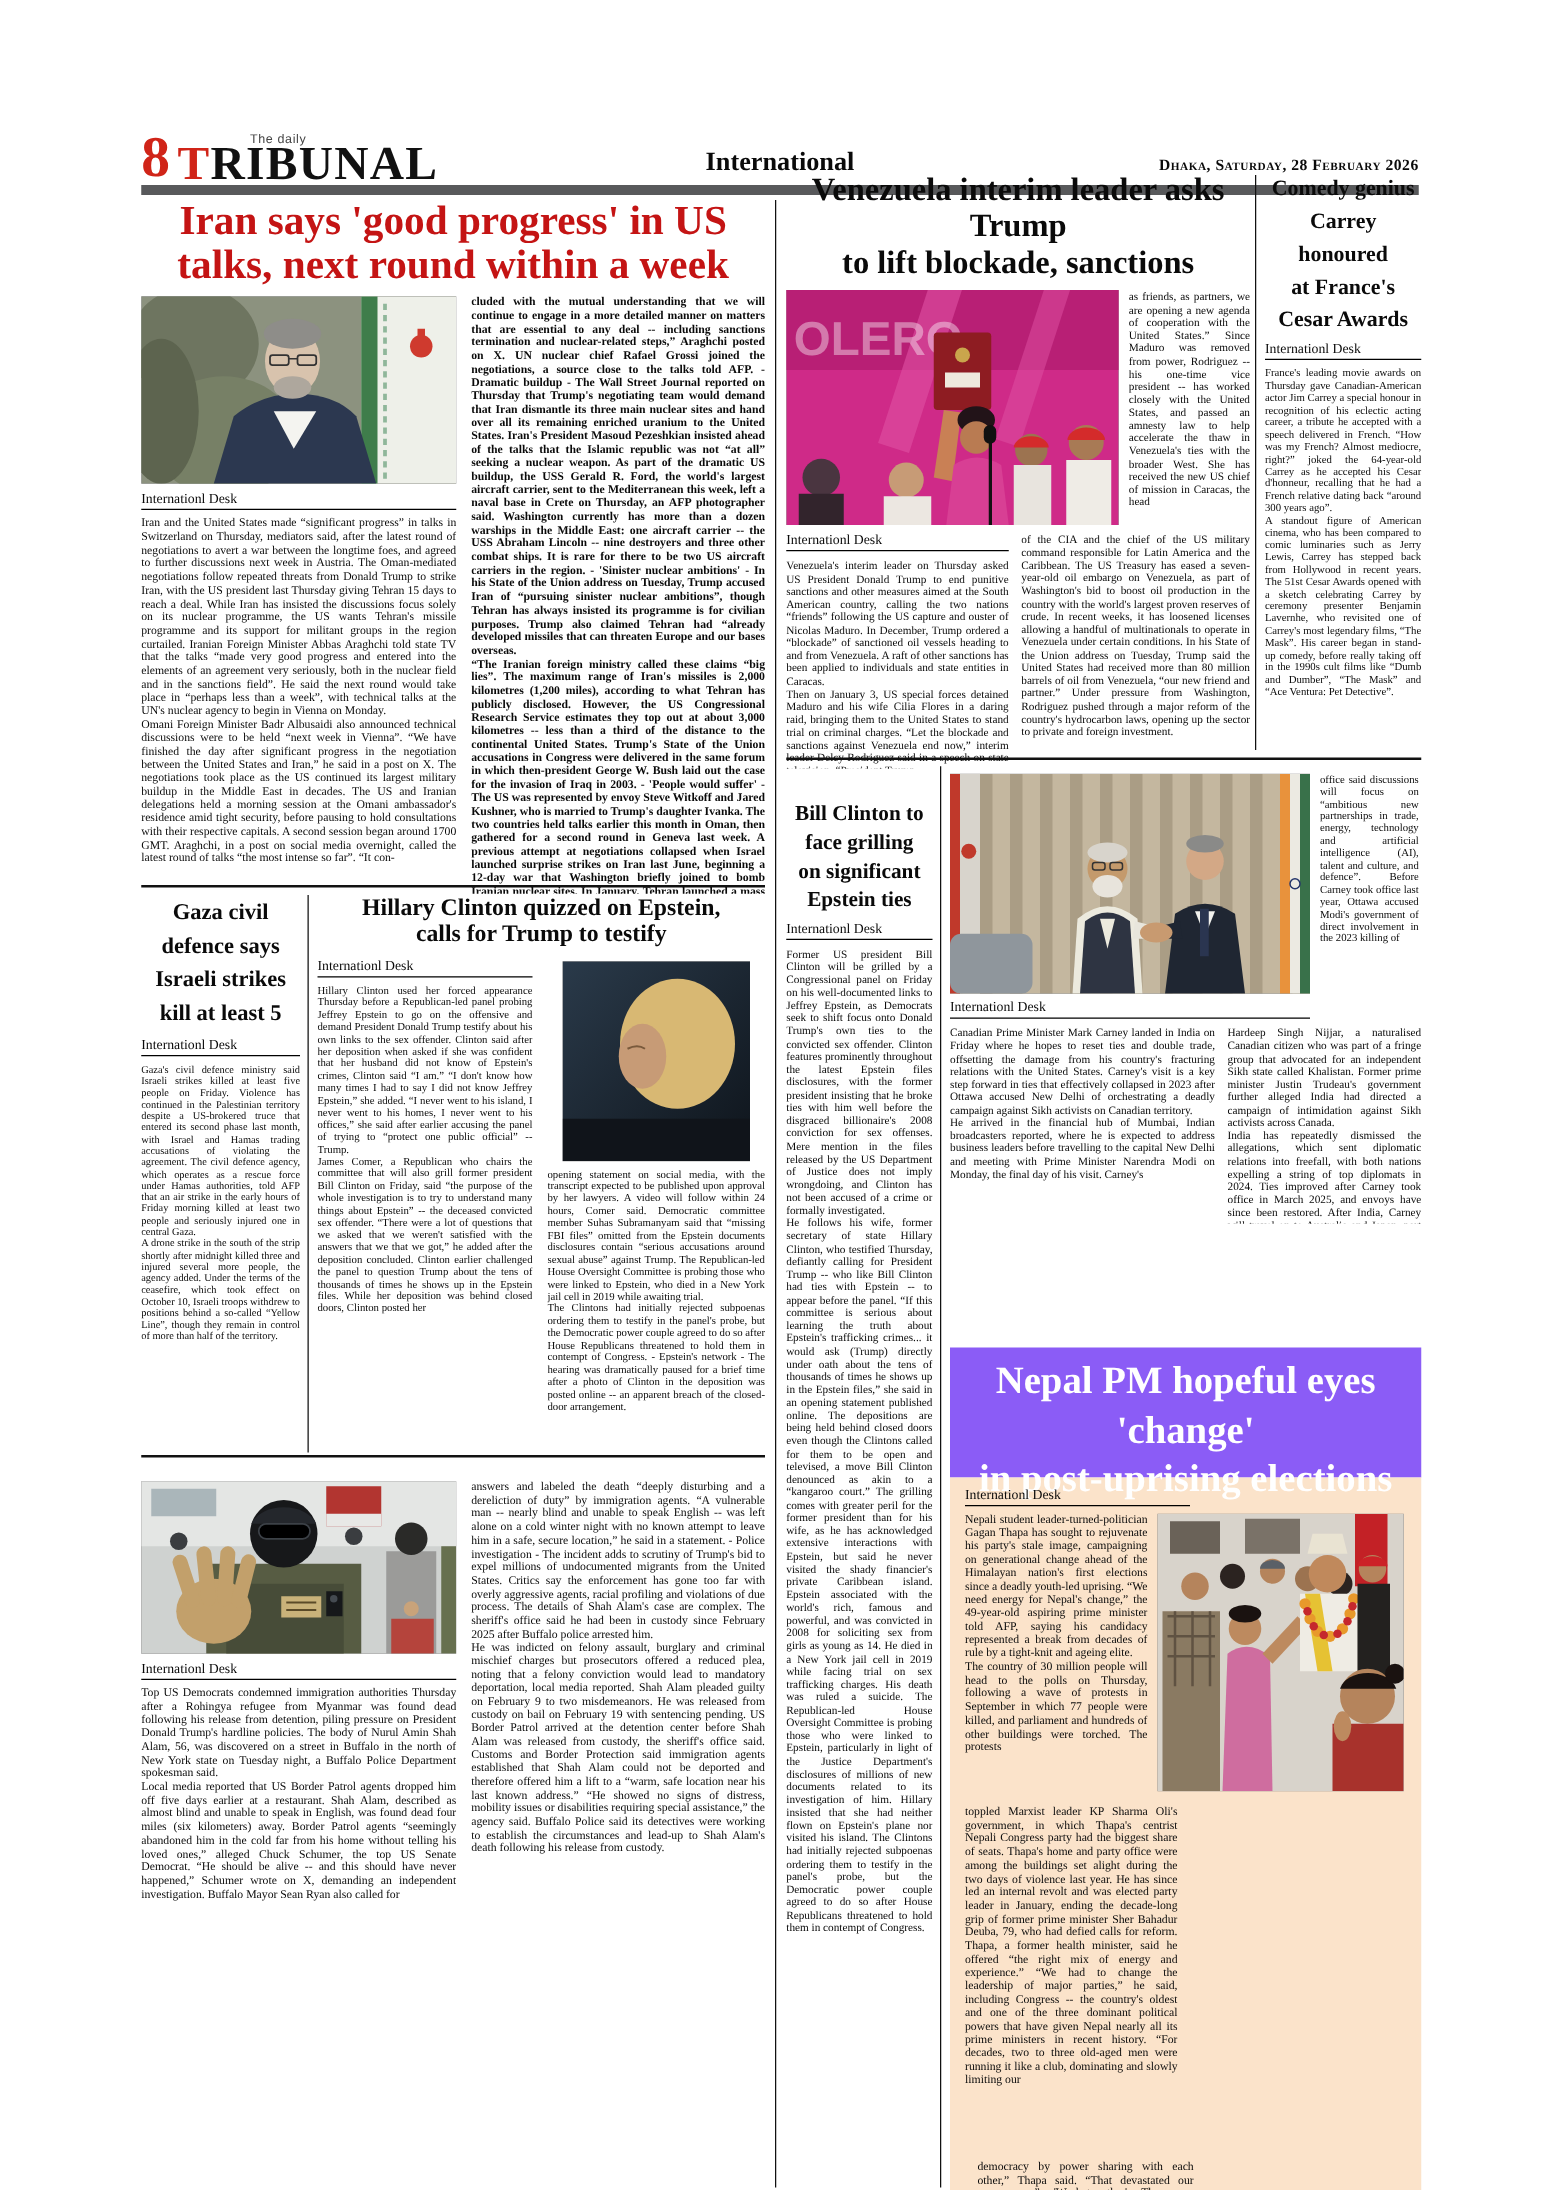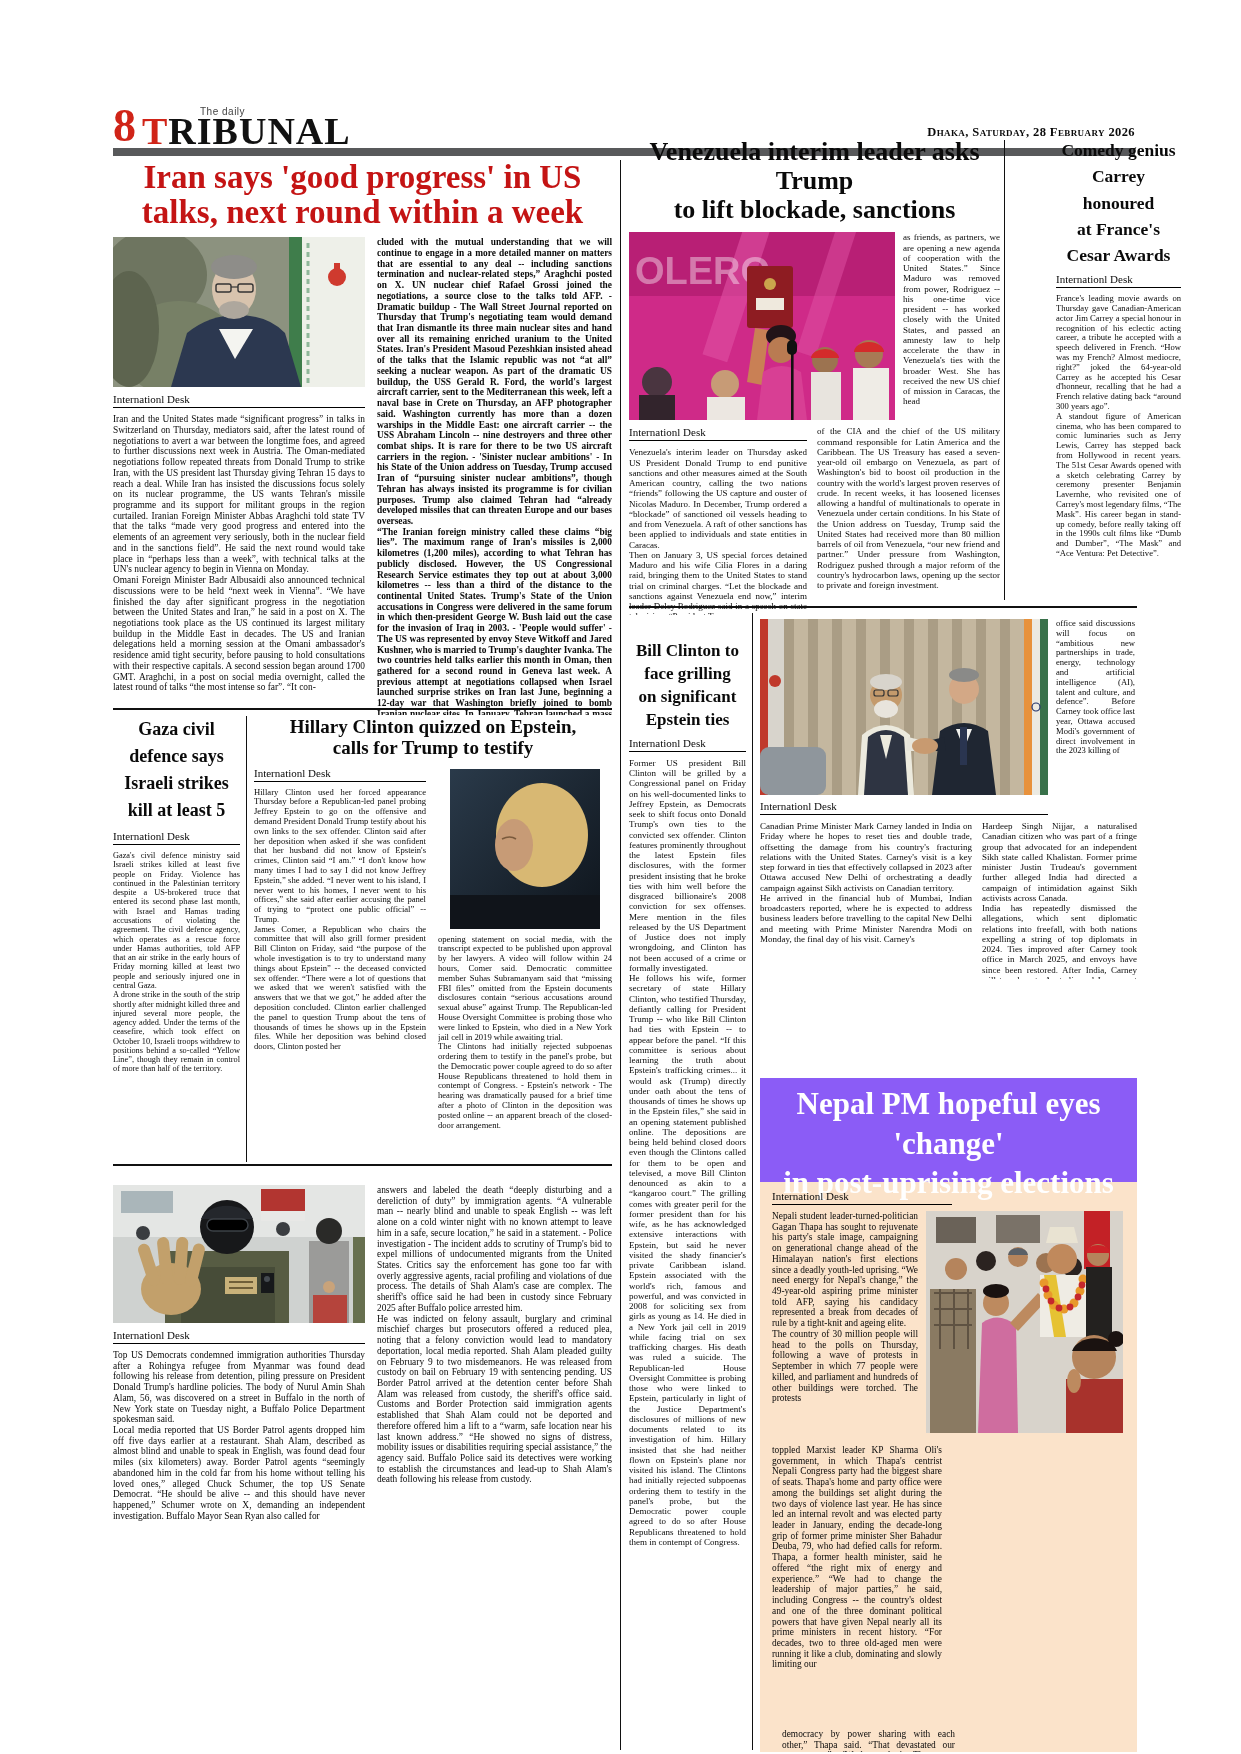--- a/index.html
+++ b/index.html
@@ -38,20 +38,21 @@
 <body>
 
 <div class="page">
 
   <div class="abs masthead">
     <div class="pageno">8</div>
     <div class="logo">
       <div class="daily">The daily</div>
       <div class="trib"><span class="t">T</span>RIBUNAL</div>
     </div>
+    <div class="section-label">International</div>
     <div class="dateline">Dhaka, Saturday, 28 February 2026</div>
   </div>
   <div class="abs graybar"></div>
 
   <div class="abs" style="left:113px;top:160px;width:499px;height:546px;">
     <div class="hl hl-red" style="font-size:33px;line-height:1.05;">Iran says 'good progress' in US
 talks, next round within a week</div>
     <div class="cols" style="margin-top:8px;">
       <div style="width:252px;">
         <div class="photo" style="width:252px;height:150px;">
@@ -222,21 +223,21 @@
 Then on January 3, US special forces detained Maduro and his wife Cilia Flores in a daring raid, bringing them to the United States to stand trial on criminal charges. “Let the blockade and sanctions against Venezuela end now,” interim leader Delcy Rodriguez said in a speech on state television. “President Trump,</div>
       </div>
       <div style="width:183px;margin-left:10px;">
         <div class="bt f9" style="height:196px;">of the CIA and the chief of the US military command responsible for Latin America and the Caribbean. The US Treasury has eased a seven-year-old oil embargo on Venezuela, as part of Washington's bid to boost oil production in the country with the world's largest proven reserves of crude. In recent weeks, it has loosened licenses allowing a handful of multinationals to operate in Venezuela under certain conditions. In his State of the Union address on Tuesday, Trump said the United States had received more than 80 million barrels of oil from Venezuela, “our new friend and partner.” Under pressure from Washington, Rodriguez pushed through a major reform of the country's hydrocarbon laws, opening up the sector to private and foreign investment.</div>
       </div>
     </div>
   </div>
 
   <div class="abs vr" style="left:1004px;top:140px;height:460px;"></div>
 
-  <div class="abs" style="left:1012px;top:137px;width:125px;height:466px;margin-left:44px;">
+  <div class="abs" style="left:1012px;top:137px;width:125px;height:466px;">
     <div class="hl" style="font-size:17.5px;line-height:1.5;">Comedy genius
 Carrey honoured
 at France's
 Cesar Awards</div>
     <div class="desk" style="margin-top:5px;">Internationl Desk</div>
     <div class="bt f86" style="height:320px;">France's leading movie awards on Thursday gave Canadian-American actor Jim Carrey a special honour in recognition of his eclectic acting career, a tribute he accepted with a speech delivered in French. “How was my French? Almost mediocre, right?” joked the 64-year-old Carrey as he accepted his Cesar d'honneur, recalling that he had a French relative dating back “around 300 years ago”.
 A standout figure of American cinema, who has been compared to comic luminaries such as Jerry Lewis, Carrey has stepped back from Hollywood in recent years. The 51st Cesar Awards opened with a sketch celebrating Carrey by ceremony presenter Benjamin Lavernhe, who revisited one of Carrey's most legendary films, “The Mask”. His career began in stand-up comedy, before really taking off in the 1990s cult films like “Dumb and Dumber”, “The Mask” and “Ace Ventura: Pet Detective”.</div>
   </div>
 
   <div class="abs hr" style="left:629px;top:606px;width:508px;"></div>

